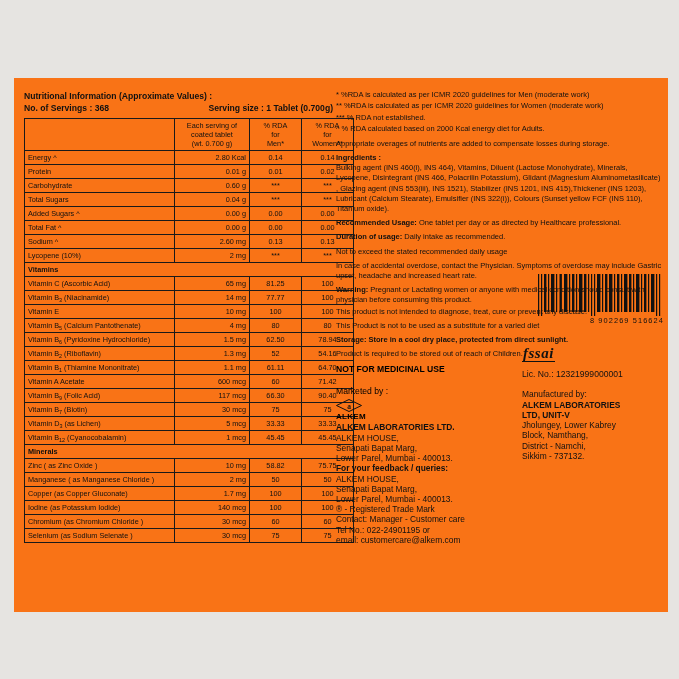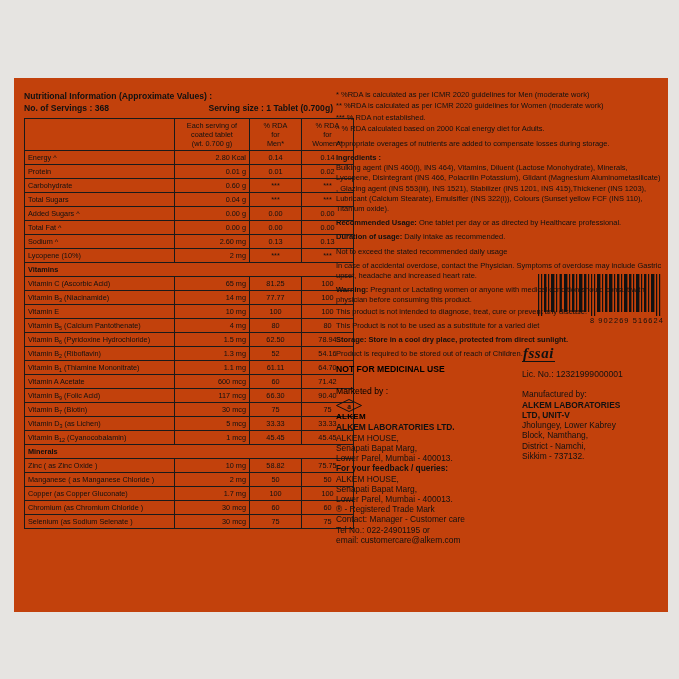--- a/index.html
+++ b/index.html
@@ -7,21 +7,21 @@
     width:679px;height:679px;
     background:#e6e4e1;
     font-family:"Liberation Sans", sans-serif;
     -webkit-font-smoothing:antialiased;
     overflow:hidden;
   }
   #panel{
     position:absolute;
     left:14px;top:78px;
     width:654px;height:534px;
-    background:#c2410c;
+    background:#f97316;
   }
   .col-left{
     position:absolute;left:10px;top:12px;width:312px;
   }
   .col-right{
     position:absolute;left:322px;top:12px;width:326px;
   }
   .hdr-line{
     font-size:8.6px;font-weight:bold;color:#111;line-height:12px;
     white-space:nowrap;
@@ -254,20 +254,26 @@
           </tr>
           <tr>
             <td class="c-name">Manganese ( as Manganese Chloride )</td>
             <td class="c-val">2 mg</td>
             <td class="c-m">50</td>
             <td class="c-w">50</td>
           </tr>
           <tr>
             <td class="c-name">Copper (as Copper Gluconate)</td>
             <td class="c-val">1.7 mg</td>
+            <td class="c-m">100</td>
+            <td class="c-w">100</td>
+          </tr>
+          <tr>
+            <td class="c-name">Iodine (as Potassium Iodide)</td>
+            <td class="c-val">140 mcg</td>
             <td class="c-m">100</td>
             <td class="c-w">100</td>
           </tr>
           <tr>
             <td class="c-name">Chromium (as Chromium Chloride )</td>
             <td class="c-val">30 mcg</td>
             <td class="c-m">60</td>
             <td class="c-w">60</td>
           </tr>
           <tr>

